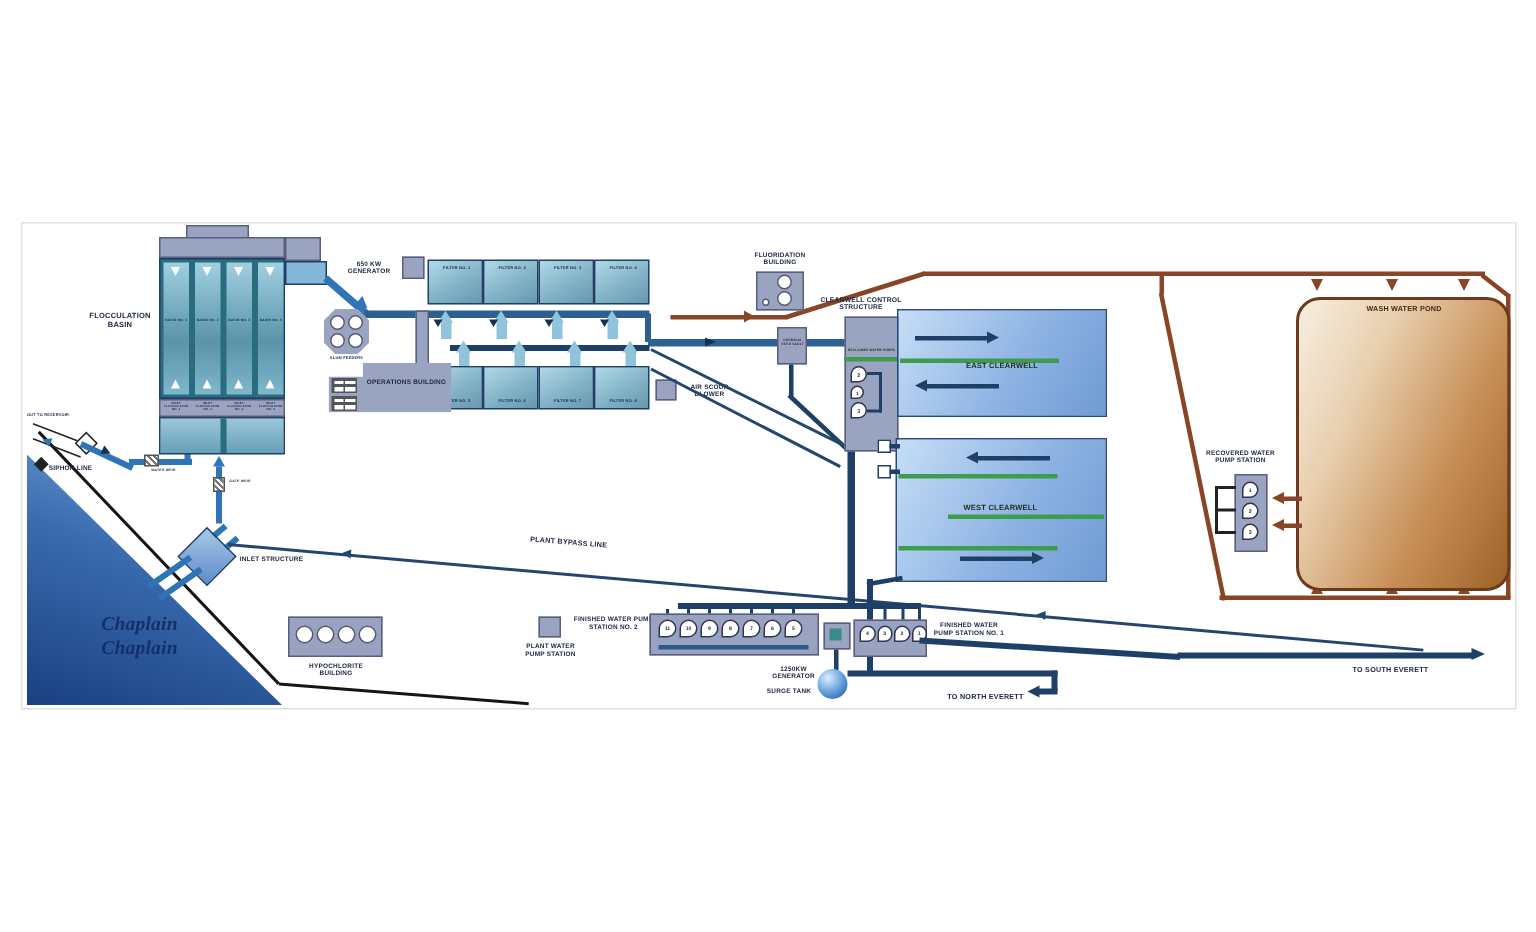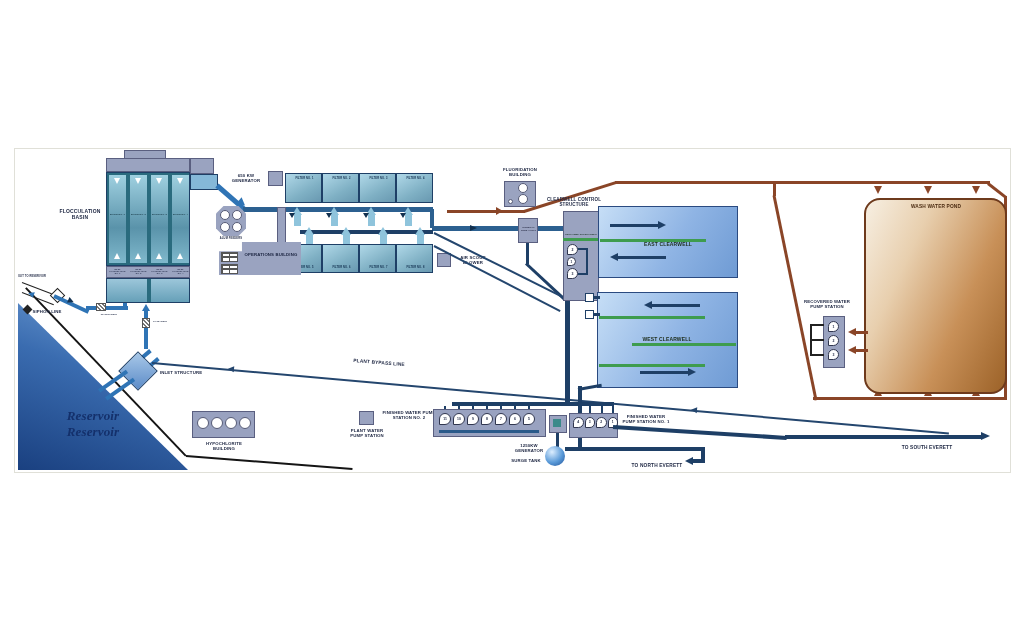--- a/index.html
+++ b/index.html
@@ -28,21 +28,21 @@
 </head>
 <body>
 
 <div id="canvas">
 
   <div class="a" style="left:14px;top:148px;width:995px;height:323px;border:1px solid #e0e0d8;"></div>
 
   <div class="a" style="left:18px;top:303px;width:170px;height:167px;
               clip-path:polygon(0 0,100% 100%,0 100%);
               background:linear-gradient(200deg,#7aa8dc 0%,#3a6cb0 45%,#1a4080 100%);"></div>
-  <div class="lb" style="left:48px;top:408px;width:90px;font:italic bold 13px 'Liberation Serif',serif;color:#14306b;">Reservoir Reservoir</div>
+  <div class="lb" style="left:48px;top:408px;width:90px;font:italic bold 13px 'Liberation Serif',serif;color:#14306b;">Chaplain Chaplain</div>
   <div class="pipe" style="left:26px;top:287px;width:232px;height:1.5px;background:#151515;transform:rotate(46.4deg);"></div>
   <div class="pipe" style="left:186px;top:455px;width:167px;height:1.5px;background:#151515;transform:rotate(4.5deg);"></div>
 
   <div class="pipe" style="left:22px;top:282px;width:40px;height:1px;background:#222;transform:rotate(21deg);"></div>
   <div class="pipe" style="left:22px;top:292px;width:34px;height:1px;background:#222;transform:rotate(21deg);"></div>
   <div class="a" style="left:24px;top:306px;width:7px;height:7px;background:#222;transform:rotate(45deg);"></div>
   <div class="a" style="left:52px;top:290px;width:9px;height:9px;background:#fff;border:1px solid #222;transform:rotate(45deg);"></div>
   <div class="lb" style="left:14px;top:275px;width:36px;font-size:2.6px;">OUT TO RESERVOIR</div>
   <div class="tri" style="left:28px;top:291px;border-top:3px solid transparent;border-bottom:3px solid transparent;
               border-right:6px solid #2f74b5;transform:rotate(20deg);"></div>

